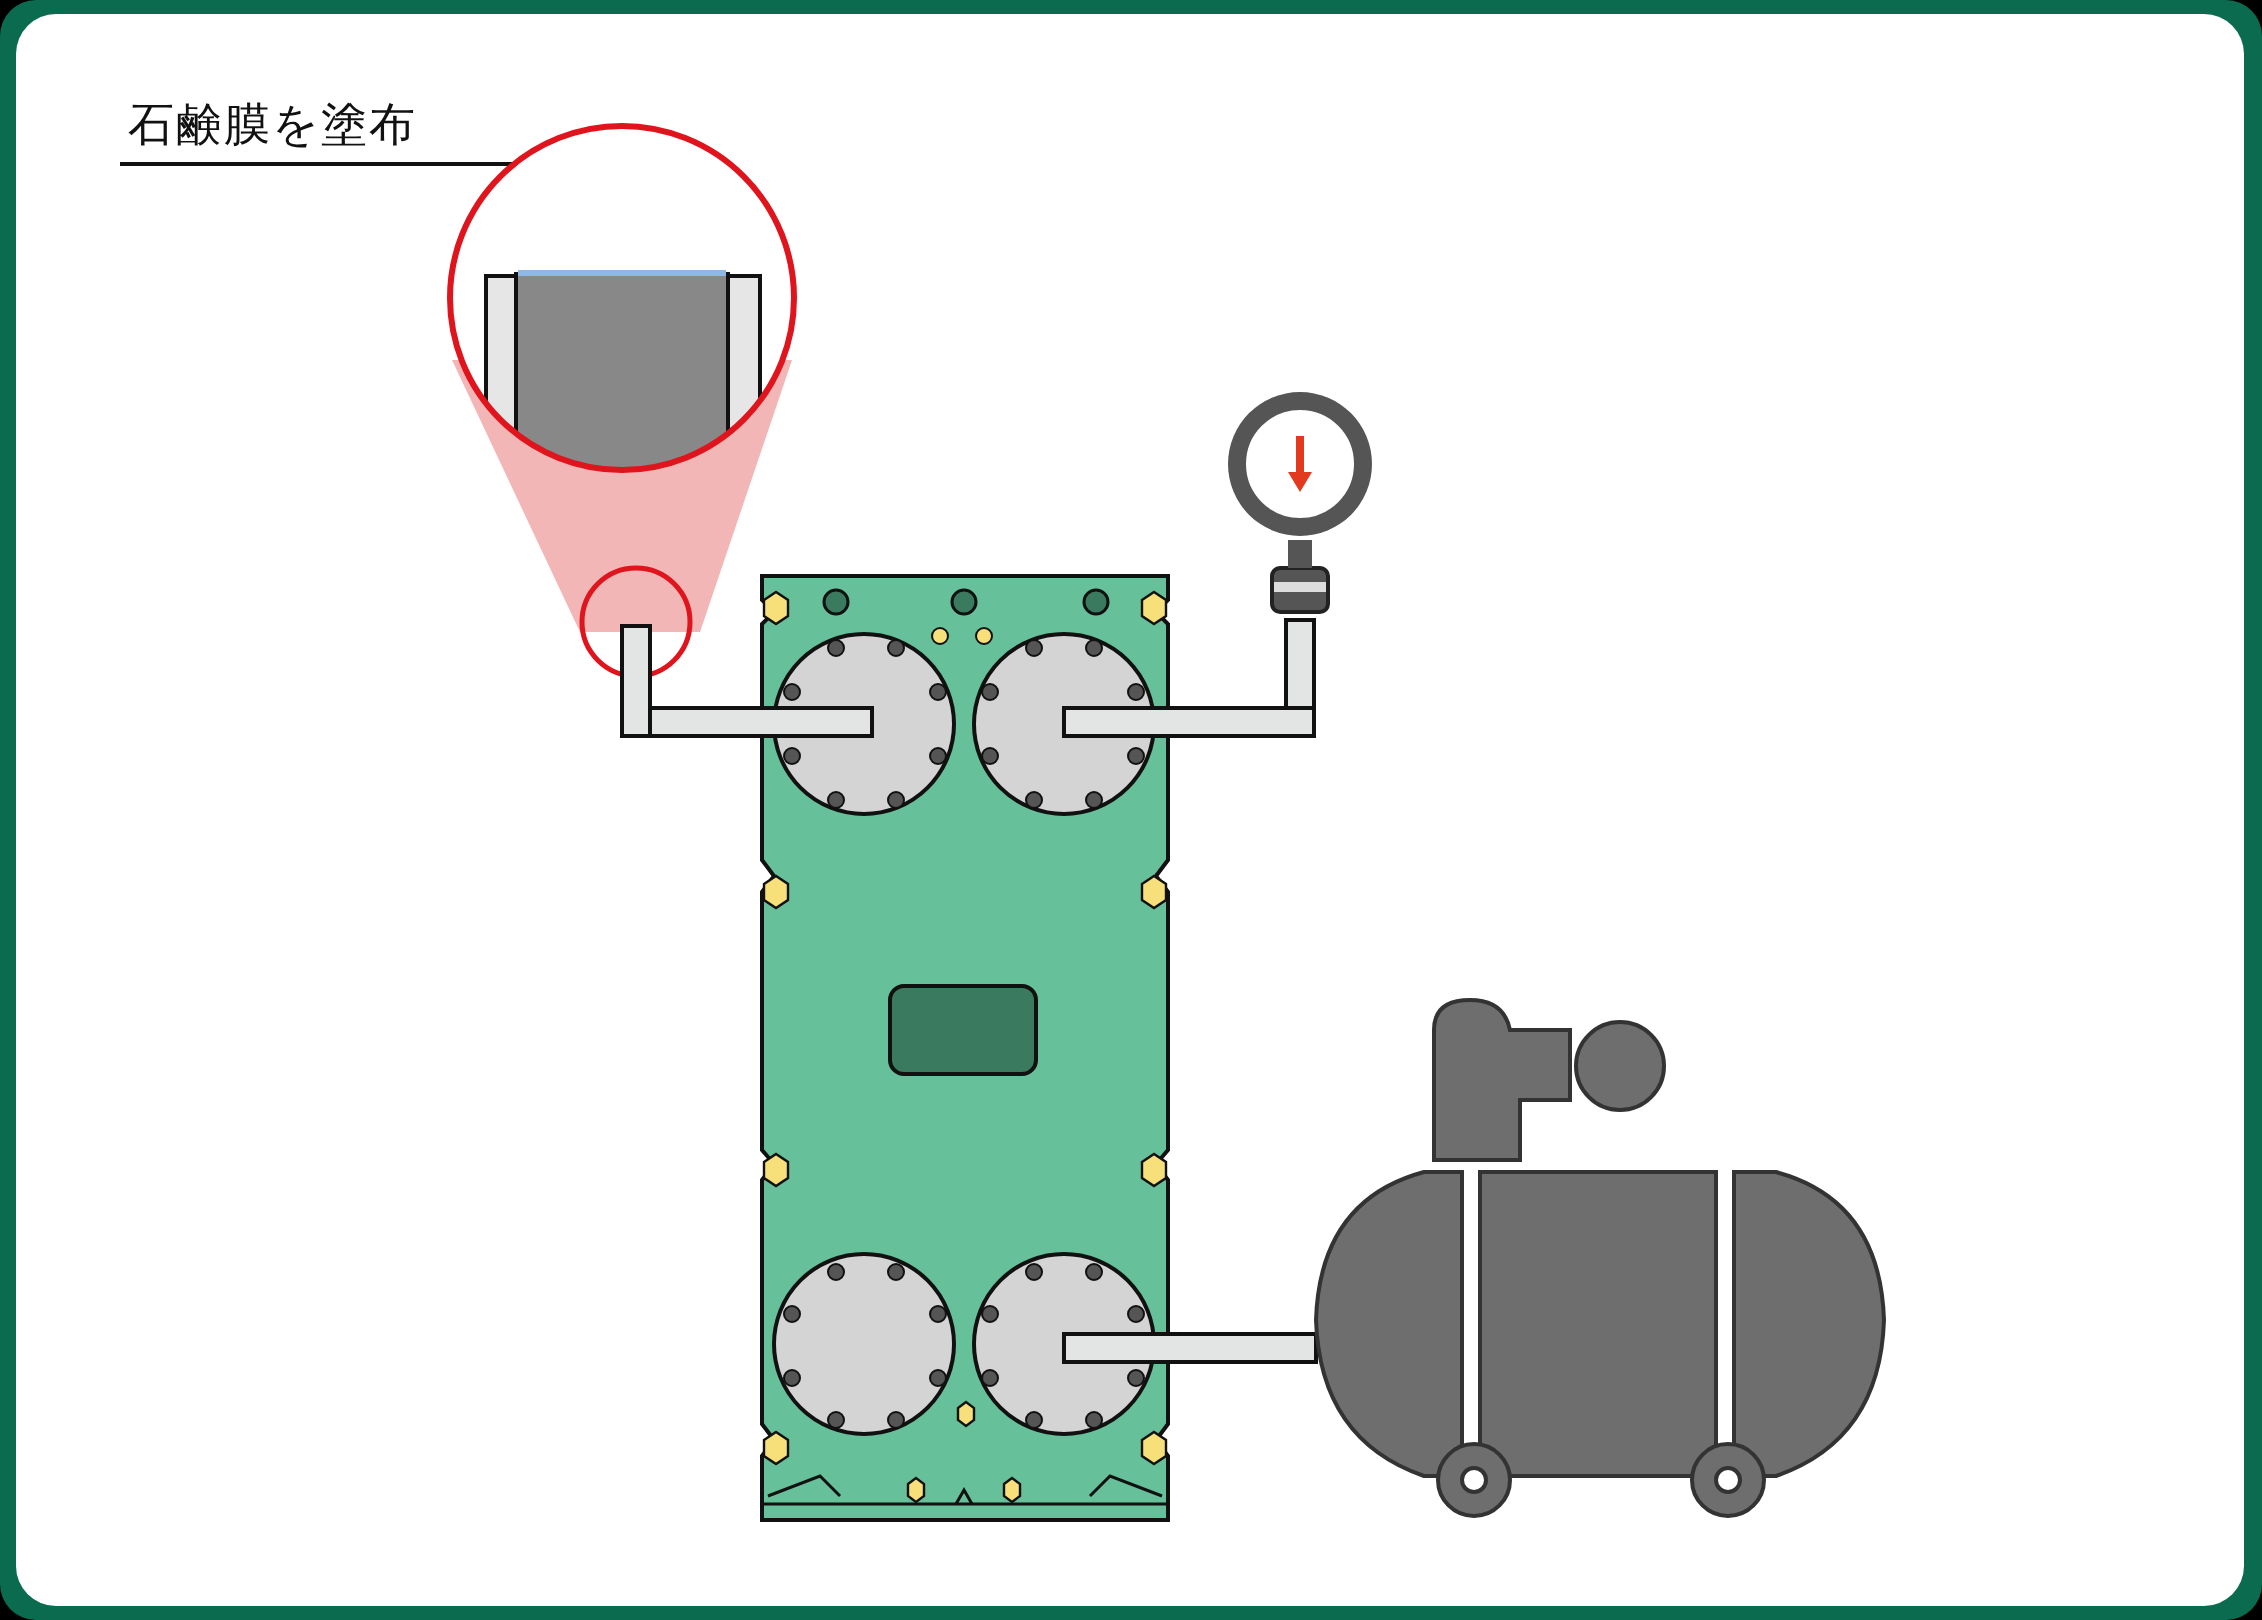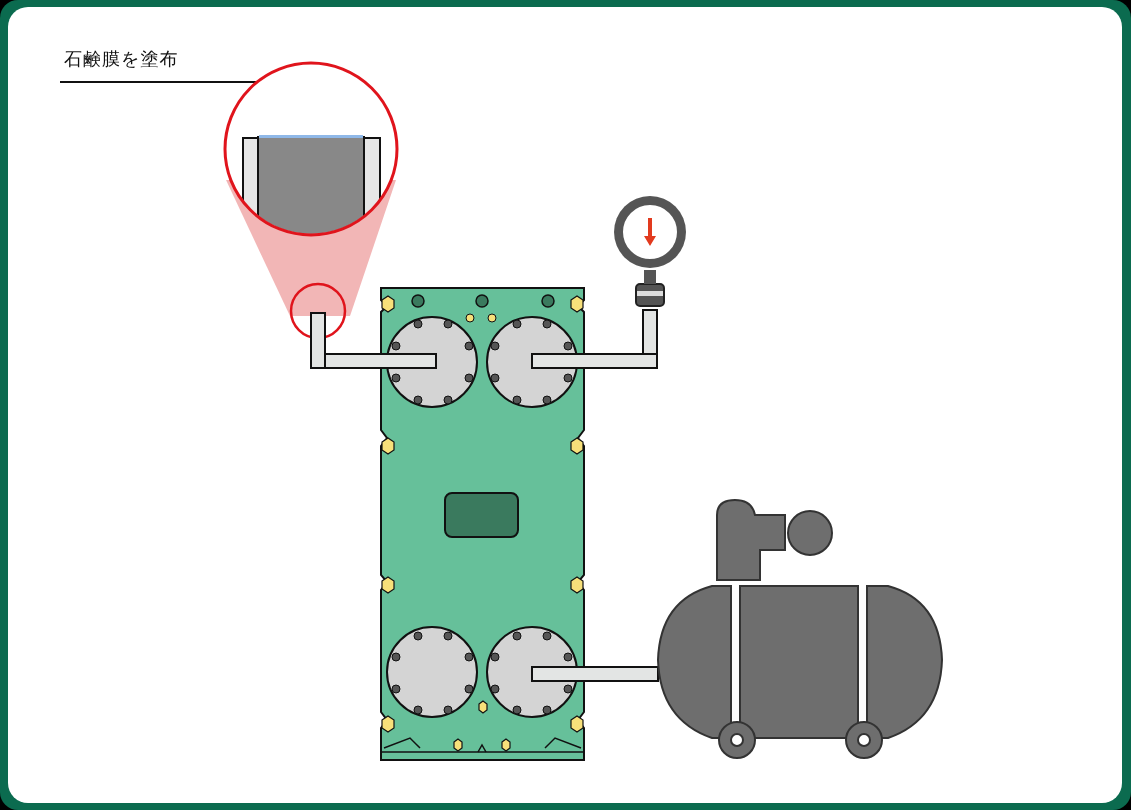--- a/index.html
+++ b/index.html
@@ -1,20 +1,20 @@
 <!DOCTYPE html>
 <html><head>
 <meta charset="utf-8">
 <style>
   html, body { margin:0; padding:0; background:#000; }
   body { width:1131px; height:810px; position:relative; overflow:hidden; font-family:"DejaVu Sans", sans-serif; }
   .frame { position:absolute; left:0; top:0; width:1131px; height:810px; background:#0b6b4f; border-radius:18px; }
   .panel { position:absolute; left:8px; top:7px; width:1114px; height:796px; background:#fff; border-radius:20px; }
   svg.scene { position:absolute; left:0; top:0; }
-  .label { position:absolute; left:64px; top:47px; font-size:18px; color:#111; letter-spacing:1px; font-family:Liberation Serif, serif; }
+  .label { position:absolute; left:64px; top:47px; font-size:23px; color:#111; letter-spacing:1px; font-family:Liberation Serif, serif; }
 </style>
 </head>
 <body>
 
 <div class="frame"></div>
 <div class="panel"></div>
 
 <svg class="scene" width="1131" height="810" viewBox="0 0 1131 810">
 
   <polygon points="226,180 396,180 350,316 290,316" fill="#f2b6b6"></polygon>

